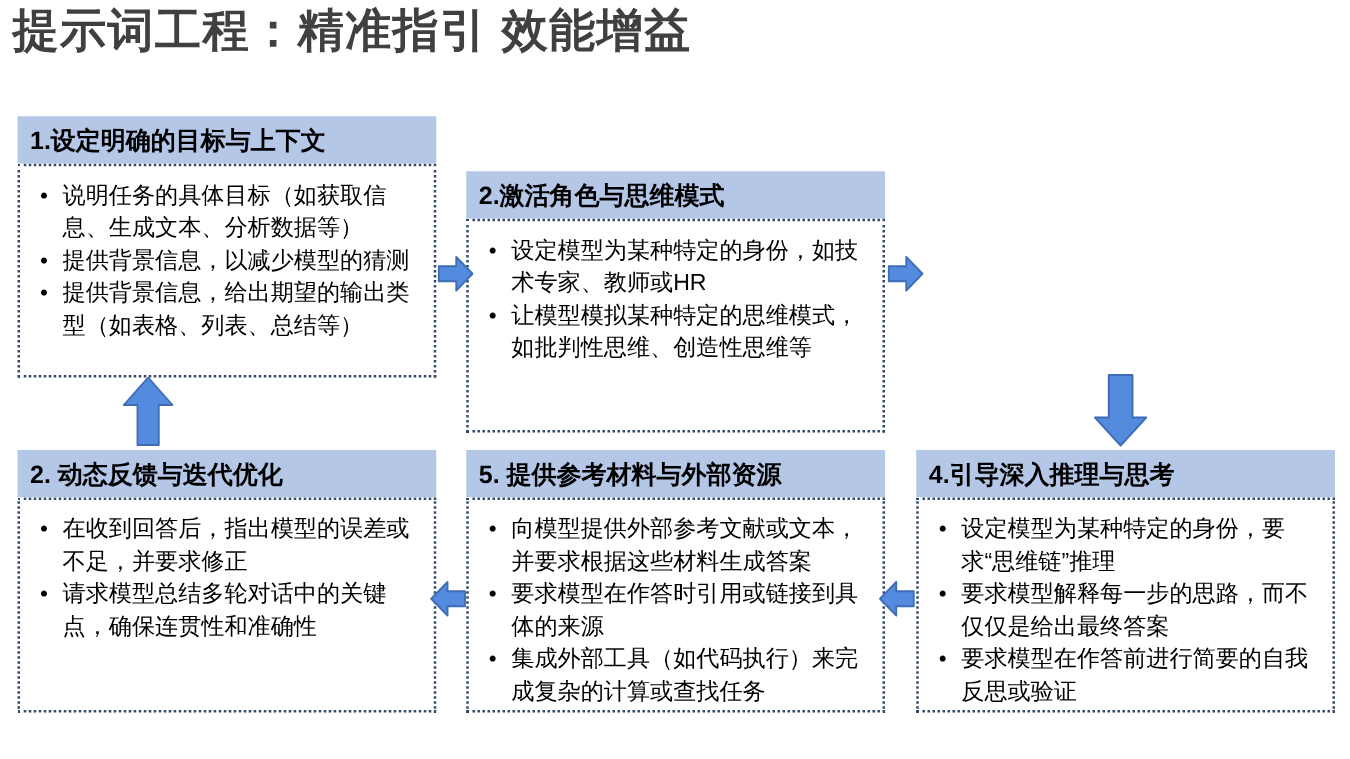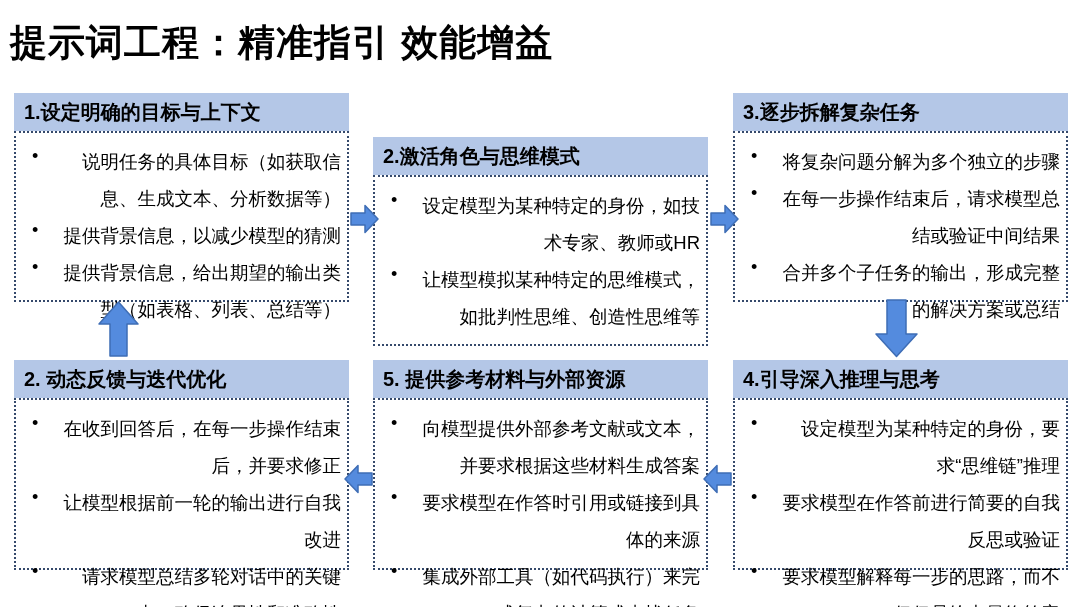--- a/index.html
+++ b/index.html
@@ -9,43 +9,43 @@
     --arrow-stroke:#3E6DB5;
   }
   *{margin:0;padding:0;box-sizing:border-box;}
   html,body{background:#fff;}
   body{
     font-family:"Liberation Sans","DejaVu Sans",sans-serif;
     width:1080px;height:607px;position:relative;overflow:hidden;
   }
   .slide{position:absolute;inset:0;width:1080px;height:607px;background:#fff;}
   .slide-title{
-    position:absolute;left:10px;top:18px;
-    font-size:37px;font-weight:900;color:#000000;letter-spacing:1px;
+    position:absolute;left:10px;top:0;
+    font-size:37px;font-weight:900;color:#404040;letter-spacing:1px;
     white-space:nowrap;
   }
   .step-box{position:absolute;width:335px;}
   .step-box .box-header{
     height:38px;background:var(--header-bg);
     display:flex;align-items:center;
     padding:12px 10px;
     font-size:20px;font-weight:bold;color:#000;
   }
   .step-box .box-body{
     border:2px dotted var(--border-col);
     background:#fff;
     padding:10px 6px 6px 8px;
   }
   .row1 .box-body{height:171px;}
   .row2 .box-body{height:172px;}
   .bullets{list-style:none;}
   .bullets li{
     position:relative;
     padding-left:26px;
-    font-size:18.5px;line-height:37px;color:#000;text-align:right;
+    font-size:18.5px;line-height:26px;color:#000;
   }
   .bullets li::before{
     content:"\2022";
     position:absolute;left:8px;top:0;
     font-size:18px;line-height:26px;color:#000;
   }
   
   #box-1{left:14px;top:93px;}
   #box-2{left:373px;top:93px;margin-top:44px;}
   #box-3{left:733px;top:93px;}
@@ -88,37 +88,26 @@
   <div class="step-box row1" id="box-2">
     <div class="box-header">2.激活角色与思维模式</div>
     <div class="box-body">
       <ul class="bullets">
         <li>设定模型为某种特定的身份，如技术专家、教师或HR</li>
         <li>让模型模拟某种特定的思维模式，如批判性思维、创造性思维等</li>
       </ul>
     </div>
   </div>
 
-  <div class="step-box row1" id="box-3">
-    <div class="box-header">3.逐步拆解复杂任务</div>
-    <div class="box-body">
-      <ul class="bullets">
-        <li>将复杂问题分解为多个独立的步骤</li>
-        <li>在每一步操作结束后，请求模型总结或验证中间结果</li>
-        <li>合并多个子任务的输出，形成完整的解决方案或总结</li>
-      </ul>
-    </div>
-  </div>
 
   <div class="step-box row2" id="box-6">
     <div class="box-header">2. 动态反馈与迭代优化</div>
     <div class="box-body">
       <ul class="bullets">
-        <li>在收到回答后，在每一步操作结束后，并要求修正</li>
-        <li>让模型根据前一轮的输出进行自我改进</li>
+        <li>在收到回答后，指出模型的误差或不足，并要求修正</li>
         <li>请求模型总结多轮对话中的关键点，确保连贯性和准确性</li>
       </ul>
     </div>
   </div>
 
   <div class="step-box row2" id="box-5">
     <div class="box-header">5. 提供参考材料与外部资源</div>
     <div class="box-body">
       <ul class="bullets">
         <li>向模型提供外部参考文献或文本，并要求根据这些材料生成答案</li>
@@ -126,22 +115,22 @@
         <li>集成外部工具（如代码执行）来完成复杂的计算或查找任务</li>
       </ul>
     </div>
   </div>
 
   <div class="step-box row2" id="box-4">
     <div class="box-header">4.引导深入推理与思考</div>
     <div class="box-body">
       <ul class="bullets">
         <li>设定模型为某种特定的身份，要求“思维链”推理</li>
+        <li>要求模型解释每一步的思路，而不仅仅是给出最终答案</li>
         <li>要求模型在作答前进行简要的自我反思或验证</li>
-        <li>要求模型解释每一步的思路，而不仅仅是给出最终答案</li>
       </ul>
     </div>
   </div>
 
   <div class="arrow" id="arrow-1-2">
     <svg width="29" height="30" viewBox="0 0 29 30">
       <polygon points="1,9 15,9 15,1.5 28,15 15,28.5 15,21 1,21"></polygon>
     </svg>
   </div>
 

